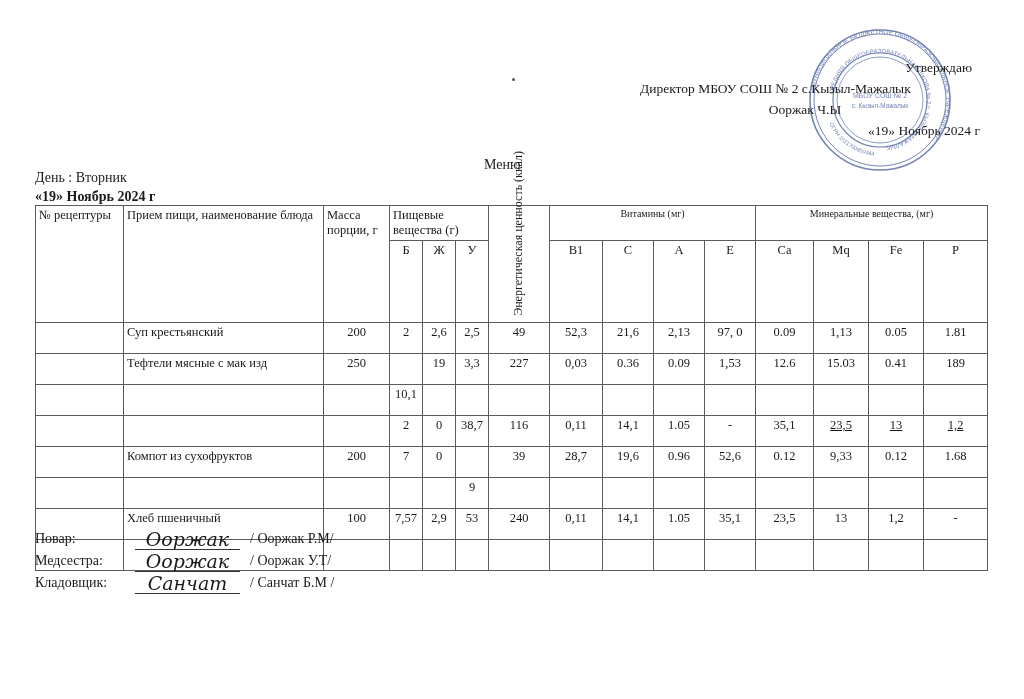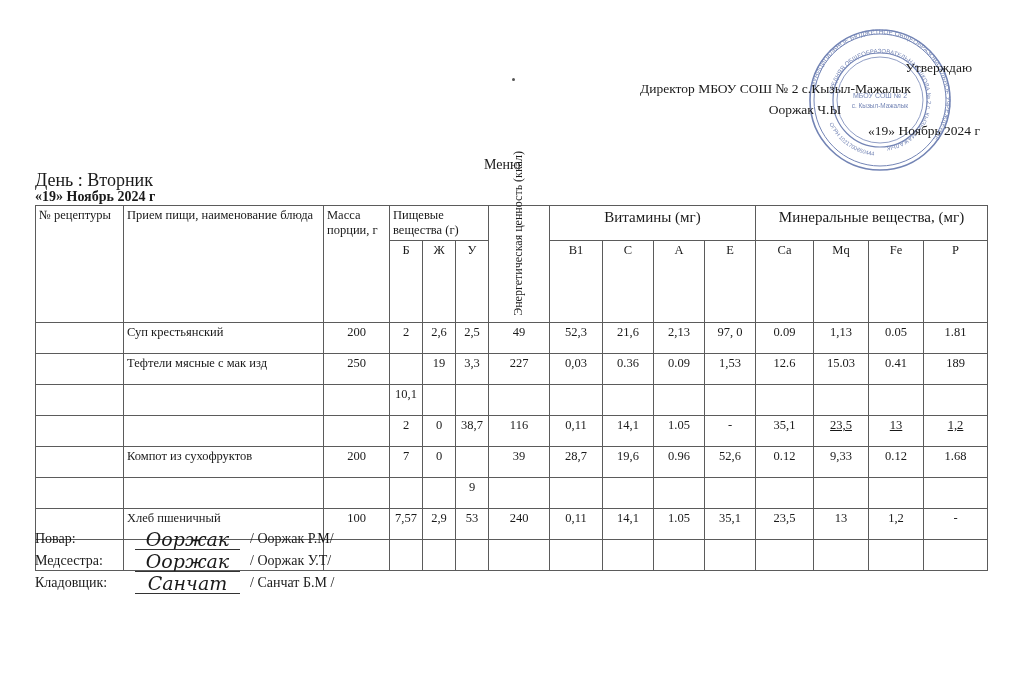--- a/index.html
+++ b/index.html
@@ -53,21 +53,21 @@
     position: absolute;
     top: 157px;
     left: 472px;
     font-size: 14px;
     margin-left: 12px;
   }
   .day-line {
     position: absolute;
     top: 170px;
     left: 35px;
-    font-size: 18px;
+    font-size: 14px;
   }
   .date-line {
     position: absolute;
     top: 189px;
     left: 35px;
     font-size: 14px;
     font-weight: bold;
   }
 
   
@@ -99,21 +99,21 @@
     border: 1px solid #5b5b5b;
     padding: 2px 3px;
     vertical-align: top;
     font-weight: normal;
     text-align: center;
     line-height: 1.2;
   }
   table.menu th.lft, table.menu td.lft { text-align: left; }
   th.h-main {
     height: 22px;
-    font-size: 15px;
+    font-size: 10px;
   }
   .hdr-tall { height: 112px; }
 
   
   .vert {
     writing-mode: vertical-rl;
     transform: rotate(180deg);
     white-space: nowrap;
     margin: 0 auto;
     display: inline-block;

